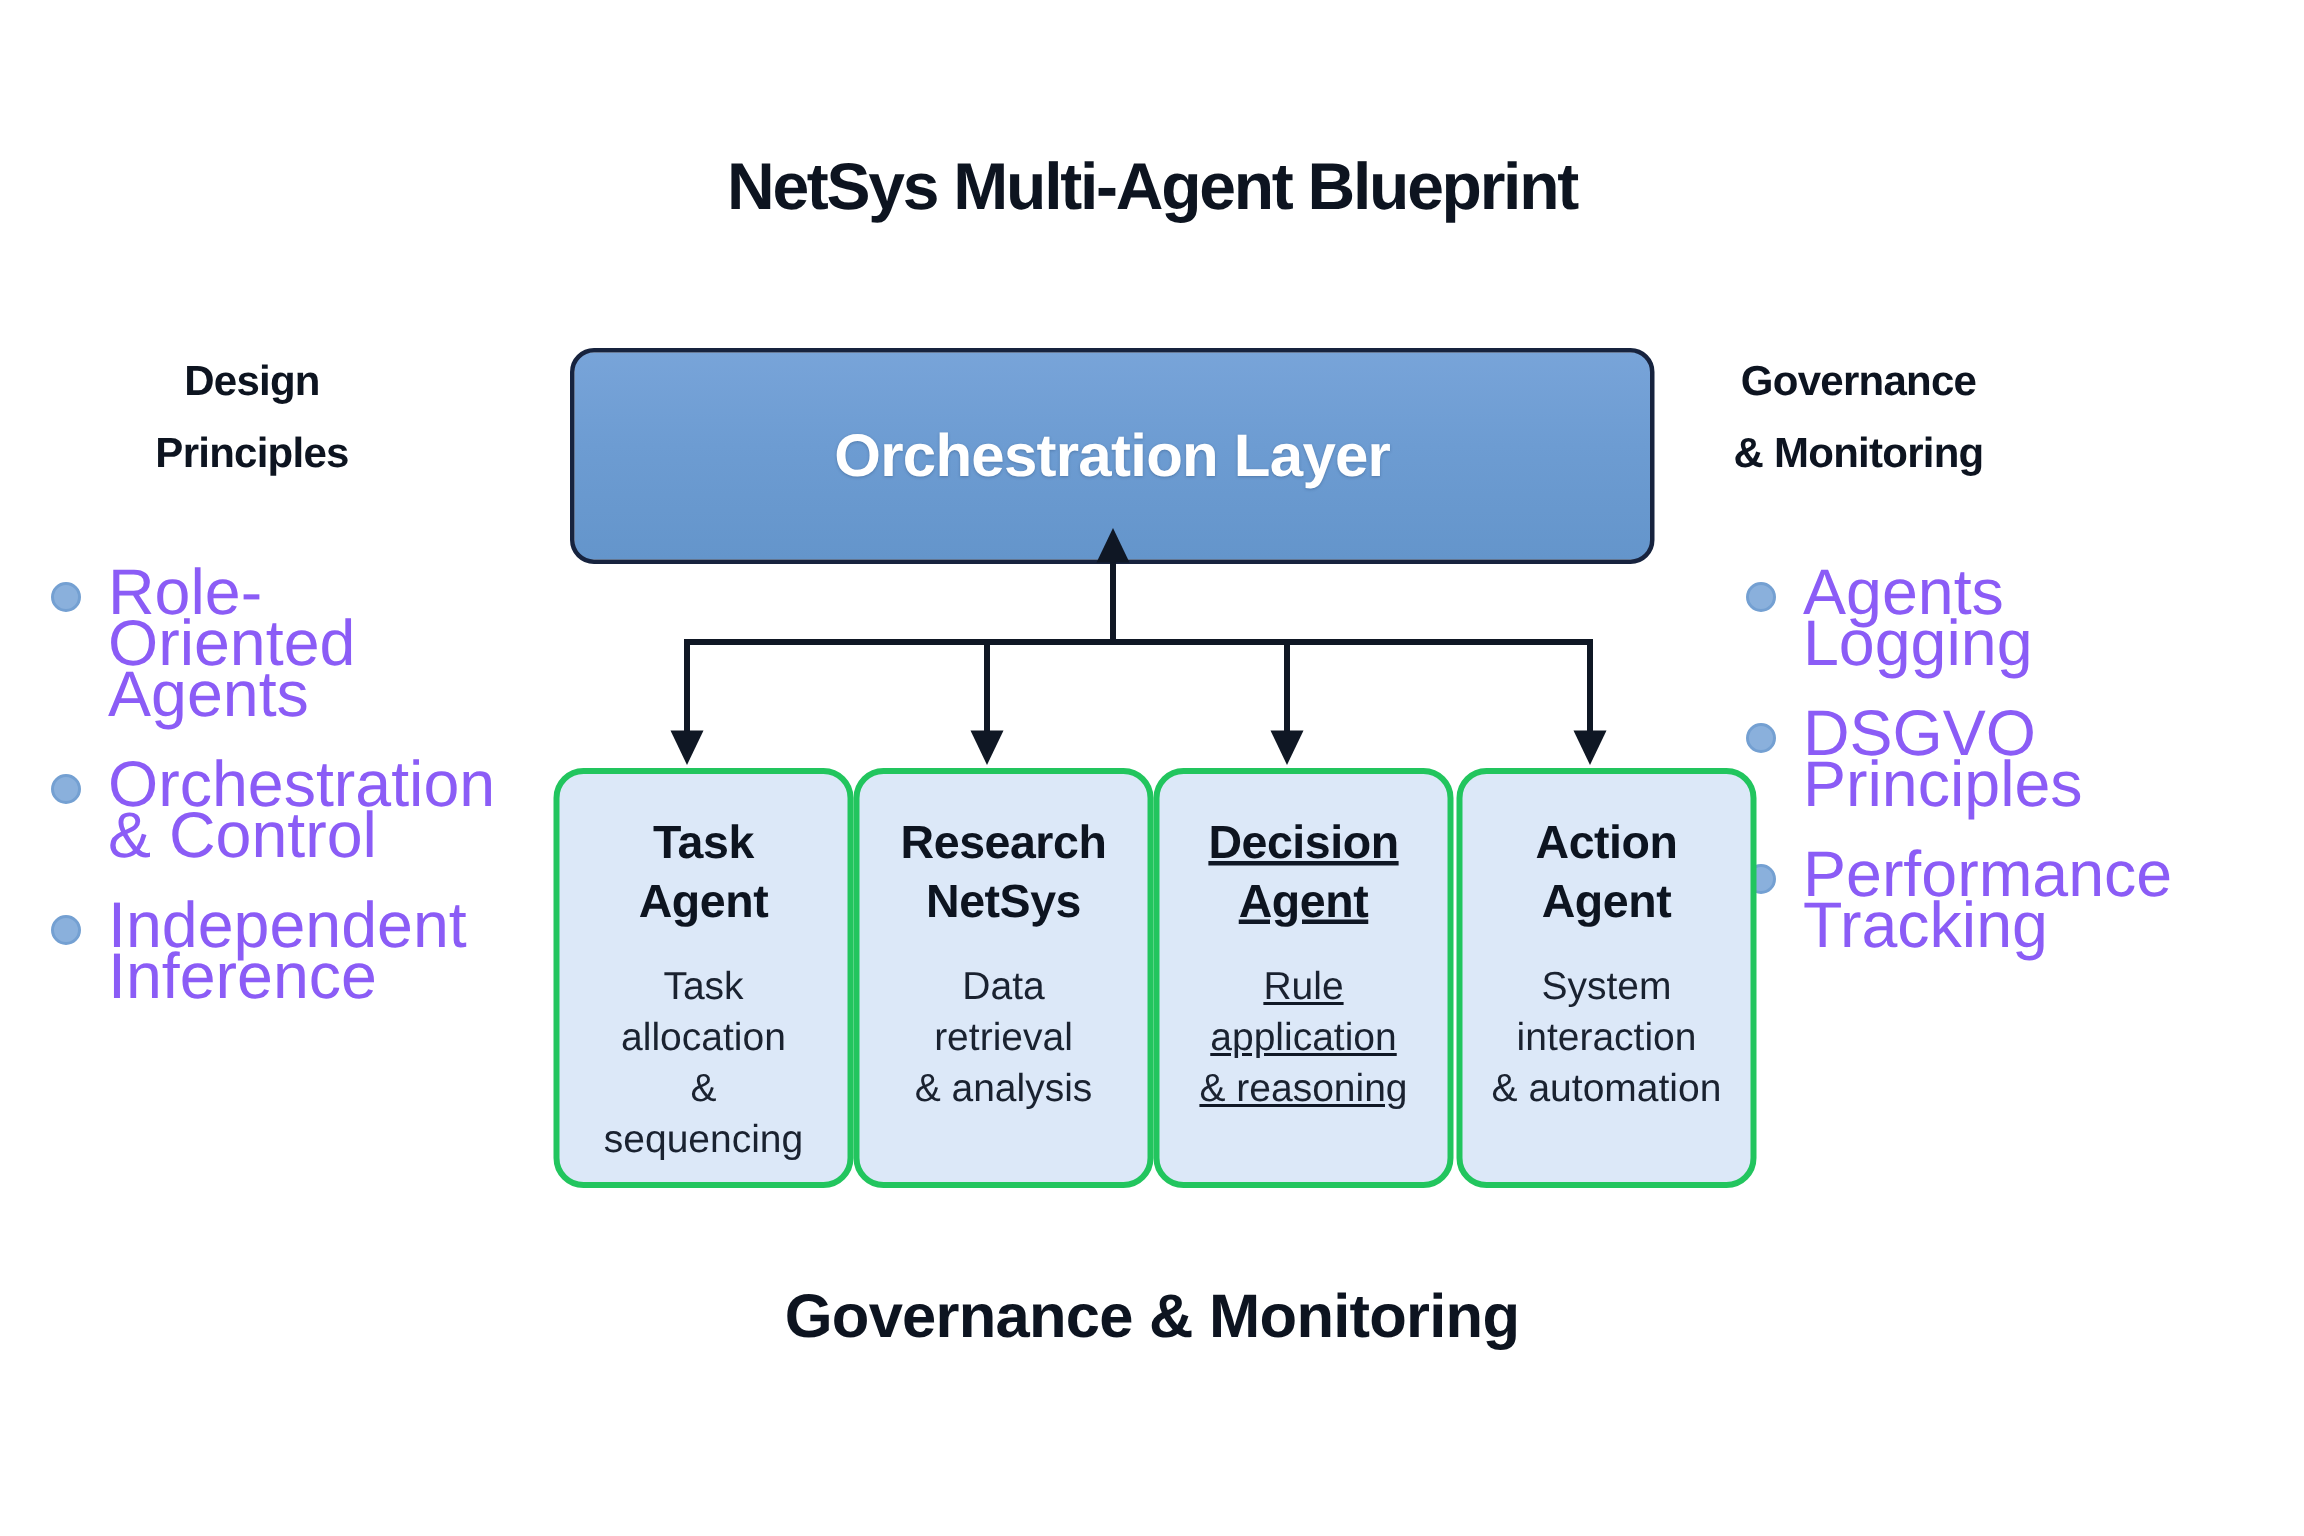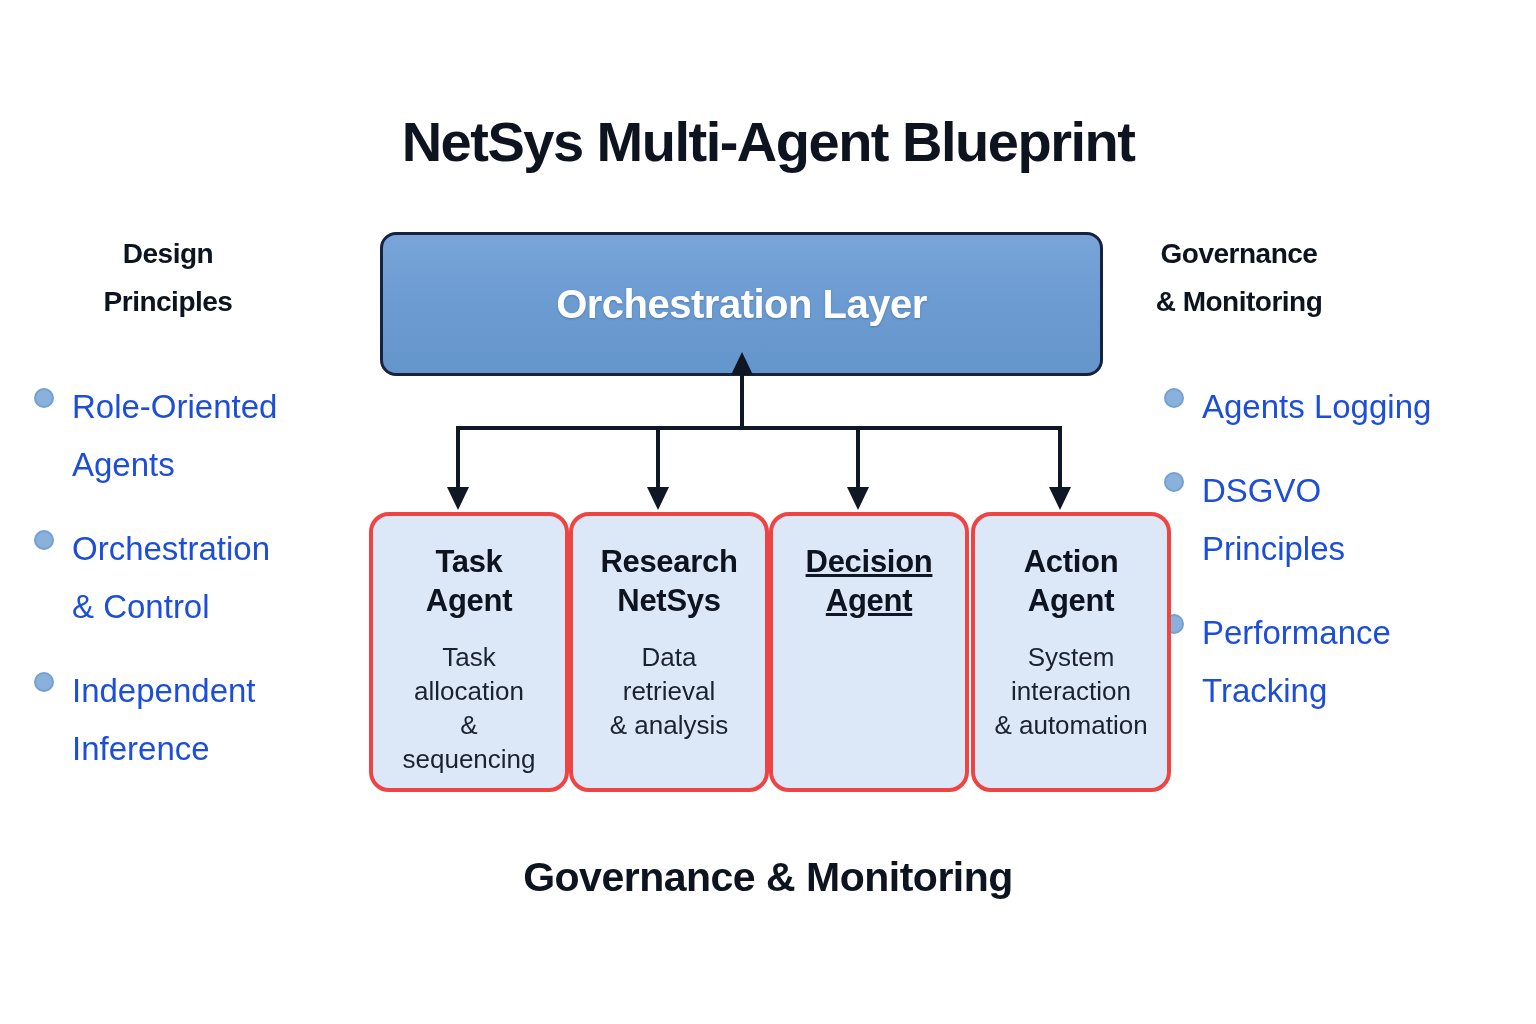--- a/index.html
+++ b/index.html
@@ -3,54 +3,54 @@
 <meta charset="utf-8">
 <style>
   html,body{margin:0;padding:0;background:#ffffff;}
   #canvas{
     position:relative;width:1536px;height:1024px;background:#ffffff;overflow:hidden;
     font-family:"Liberation Sans",sans-serif;color:#101826;
     --accent:#6d9cd2;--accent-light:#dce8f8;--navy:#17233e;--bullet:#8ab0dc;--ink:#101826;
   }
   .page-title{
     position:absolute;top:70px;left:0;width:100%;text-align:center;
-    font-size:56px;font-weight:bold;letter-spacing:-1.5px;color:#0d1420;line-height:1.2;
+    font-size:44px;font-weight:bold;letter-spacing:-1.5px;color:#0d1420;line-height:1.2;
   }
   .side-heading{
     position:absolute;font-size:28px;font-weight:bold;line-height:48px;
     text-align:center;white-space:pre-line;color:#0d1420;letter-spacing:-0.5px;
   }
   #left-heading{top:230px;left:40px;width:256px;}
   #right-heading{top:230px;left:1099px;width:280px;}
   .bullet-list{position:absolute;list-style:none;margin:0;padding:0;}
   #left-list{top:378px;left:34px;width:300px;}
   #right-list{top:378px;left:1164px;width:320px;}
   .bullet-list li{display:flex;align-items:flex-start;margin-bottom:26px;}
   .dot{
     flex:0 0 auto;width:20px;height:20px;border-radius:50%;
     background:var(--bullet);border:2px solid #74a0d2;box-sizing:border-box;
     margin:10px 18px 0 0;
   }
-  .bullet-text{font-size:33px;line-height:58px;white-space:pre-line;color:#1d4ed8;}
+  .bullet-text{font-size:43px;line-height:34px;white-space:pre-line;color:#8b5cf6;}
   .orch-box{
     position:absolute;left:380px;top:232px;width:723px;height:144px;box-sizing:border-box;
     background:linear-gradient(180deg,#78a4d9 0%,#6d9cd2 45%,#6495cb 100%);
     border:3px solid var(--navy);border-radius:16px;
     display:flex;align-items:center;justify-content:center;
   }
   .orch-label{
     font-size:40px;font-weight:bold;color:#ffffff;letter-spacing:-0.5px;
     text-shadow:0 1px 2px rgba(30,60,100,0.35);
   }
   #connectors{position:absolute;left:0;top:0;width:1536px;height:1024px;pointer-events:none;}
   #connectors line{stroke:#0f1724;stroke-width:4;}
   #connectors polygon{fill:#0f1724;}
   .agent-card{
     position:absolute;top:512px;width:200px;height:280px;box-sizing:border-box;
-    background:var(--accent-light);border:4px solid #ef4444;border-radius:20px;
+    background:var(--accent-light);border:4px solid #22c55e;border-radius:20px;
     text-align:center;
   }
   .agent-title{
     margin-top:26px;font-size:31px;font-weight:bold;line-height:39px;
     white-space:pre-line;color:#0d1420;letter-spacing:-0.3px;
   }
   .agent-body{
     margin-top:20px;font-size:26px;line-height:34px;white-space:pre-line;color:#1a2230;
   }
   #agent-0{left:369px;} #agent-1{left:569px;} #agent-2{left:769px;text-decoration:underline;} #agent-3{left:971px;}
@@ -144,20 +144,23 @@
   <div class="agent-card" id="agent-1">
     <div class="agent-title">Research
 NetSys</div>
     <div class="agent-body">Data
 retrieval
 &amp; analysis</div>
   </div>
   <div class="agent-card" id="agent-2">
     <div class="agent-title">Decision
 Agent</div>
+    <div class="agent-body">Rule
+application
+&amp; reasoning</div>
   </div>
   <div class="agent-card" id="agent-3">
     <div class="agent-title">Action
 Agent</div>
     <div class="agent-body">System
 interaction
 &amp; automation</div>
   </div>
 
   <div class="footer-caption">Governance &amp; Monitoring</div>

